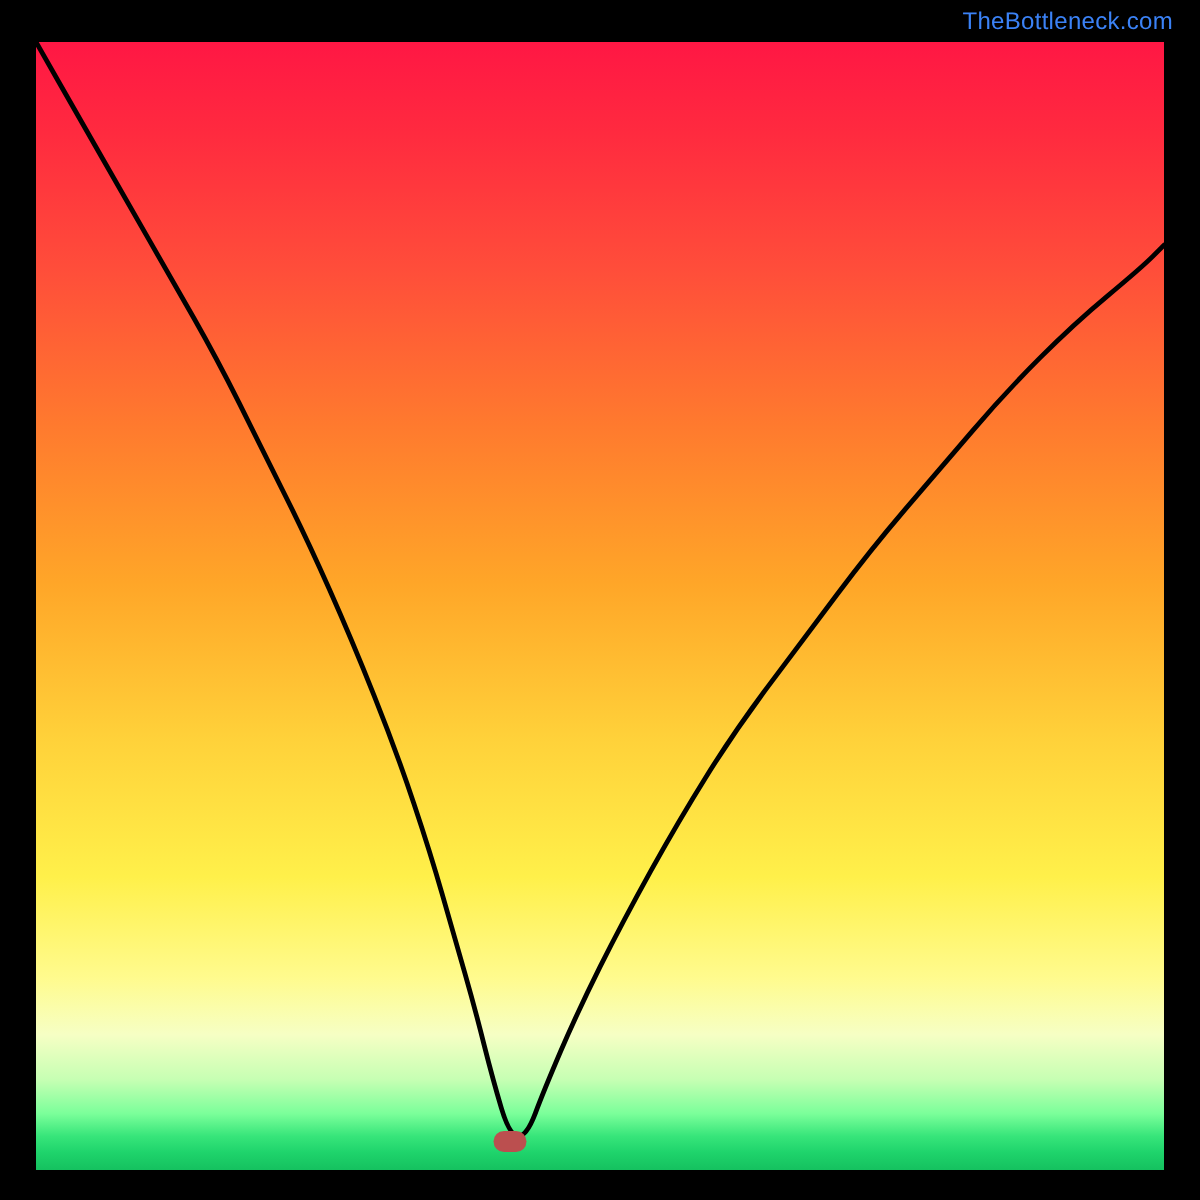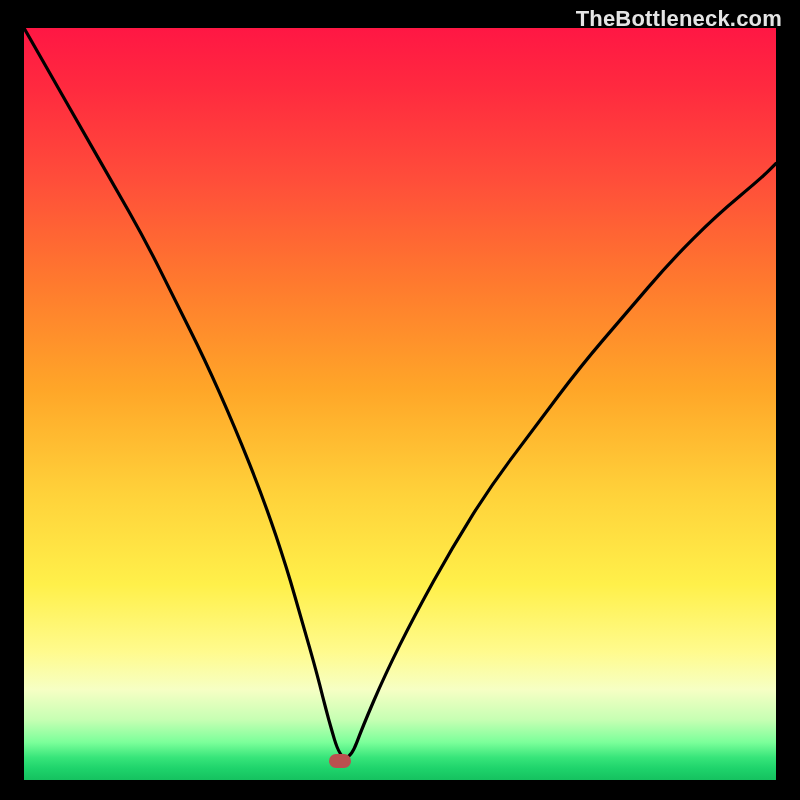--- a/index.html
+++ b/index.html
@@ -14,23 +14,23 @@
     position: relative;
     width: 800px;
     height: 800px;
     background: #000;
   }
   .watermark {
     position: absolute;
     top: 6px;
     right: 18px;
     font-family: Arial, Helvetica, sans-serif;
-    font-size: 22px;
-    font-weight: 700;
-    color: #e5e5e5;
+    font-size: 16px;
+    font-weight: 400;
+    color: #3b82f6;
     letter-spacing: 0.2px;
     z-index: 30;
     user-select: none;
   }
   .plot-area {
     position: absolute;
     left: 24px;
     top: 28px;
     width: 752px;
     height: 752px;

